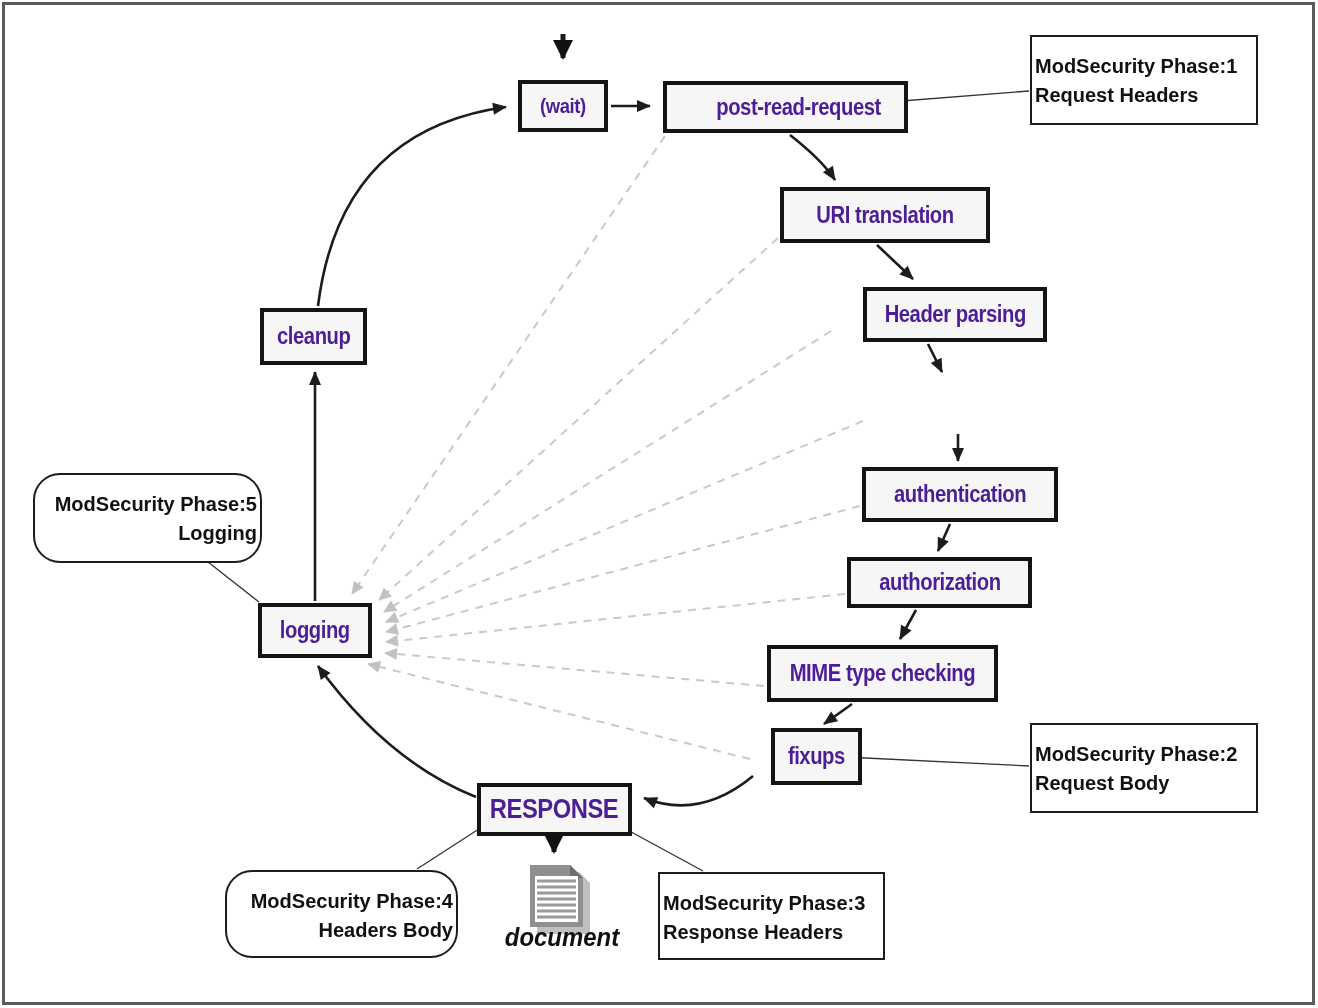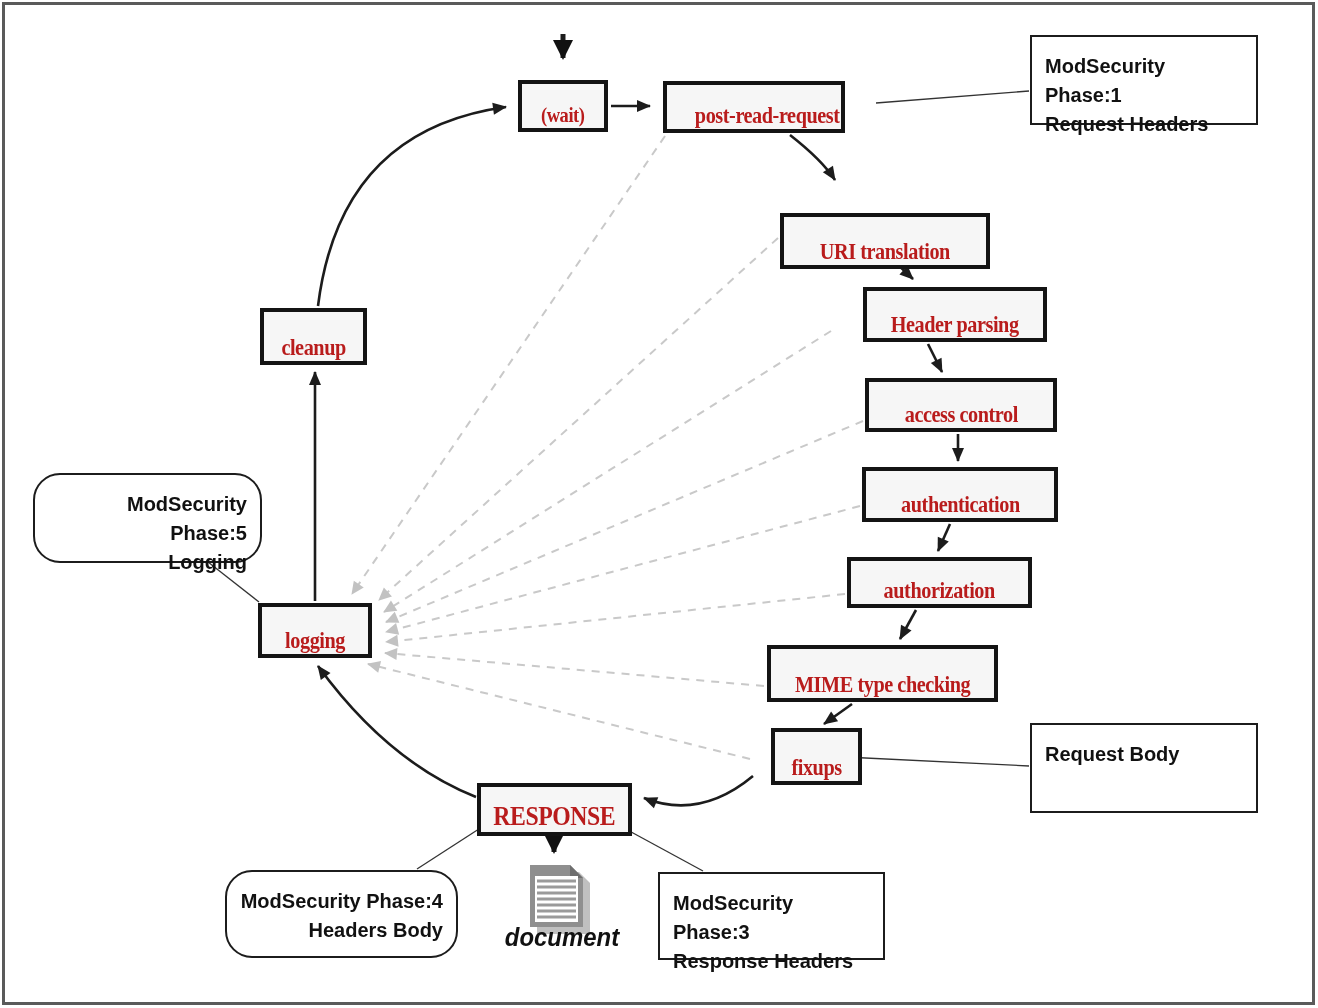--- a/index.html
+++ b/index.html
@@ -7,31 +7,31 @@
     position:relative;width:1318px;height:1008px;background:#ffffff;
     font-family:"Liberation Sans",sans-serif;overflow:hidden;
   }
   .frame{
     position:absolute;left:2px;top:2px;right:3px;bottom:3px;
     border:3px solid #5a5a5a;pointer-events:none;
   }
   svg.wires{position:absolute;left:0;top:0;width:1318px;height:1008px;}
   
   .node{
-    position:absolute;display:flex;align-items:flex-end;justify-content:center;
+    position:absolute;display:flex;align-items:center;justify-content:center;
     background:#f6f6f6;border:4px solid #141414;box-sizing:border-box;
-    color:#b91c1c;font-weight:bold;white-space:nowrap;font-family:Liberation Serif, serif;
+    color:#4c1d95;font-weight:bold;white-space:nowrap;
   }
   .node > span{display:inline-block;transform:scaleX(.88);letter-spacing:-.5px;}
   .fs21{font-size:21px;} .fs23{font-size:23px;} .fs27{font-size:27px;letter-spacing:.5px;}
   
   .callout{
     position:absolute;background:#ffffff;border:2px solid #1c1c1c;box-sizing:border-box;
     color:#111;font-weight:bold;font-size:20px;line-height:1.45;
-    padding:15px 13px;
+    padding:15px 3px;
   }
   .callout.left{text-align:left;} .callout.right{text-align:right;border-radius:27px;}
   
   .doc-label{
     position:absolute;left:492px;top:922px;width:140px;text-align:center;
     font-size:26px;font-weight:bold;font-style:italic;color:#111;
     transform:scaleX(.92);
   }
 </style>
 </head>
@@ -101,31 +101,28 @@
         <line x1="537" y1="905" x2="576" y2="905"></line>
         <line x1="537" y1="911" x2="576" y2="911"></line>
         <line x1="537" y1="917" x2="576" y2="917"></line>
       </g>
     </g>
   </svg>
 
   <div class="node fs21" style="left:518px;top:80px;width:90px;height:52px;">
       <span>(wait)</span>
     </div>
-  <div class="node fs23" style="left:663px;top:81px;width:182px;height:52px;padding-left:27px;">
+  <div class="node fs23" style="left:663px;top:81px;width:245px;height:52px;padding-left:27px;">
       <span>post-read-request</span>
     </div>
-  <div class="node fs23" style="left:780px;top:187px;width:210px;height:56px;margin-top:26px;">
+  <div class="node fs23" style="left:780px;top:187px;width:210px;height:56px;">
       <span>URI translation</span>
     </div>
   <div class="node fs23" style="left:863px;top:287px;width:184px;height:55px;">
       <span>Header parsing</span>
-    </div>
-  <div class="node fs23" style="left:865px;top:378px;width:192px;height:54px;">
-      <span>access control</span>
     </div>
   <div class="node fs23" style="left:862px;top:467px;width:196px;height:55px;">
       <span>authentication</span>
     </div>
   <div class="node fs23" style="left:847px;top:557px;width:185px;height:51px;">
       <span>authorization</span>
     </div>
   <div class="node fs23" style="left:767px;top:645px;width:231px;height:57px;">
       <span>MIME type checking</span>
     </div>
@@ -140,20 +137,21 @@
     </div>
   <div class="node fs23" style="left:260px;top:308px;width:107px;height:57px;">
       <span>cleanup</span>
     </div>
 
   <div class="callout left" style="left:1030px;top:35px;width:228px;height:90px;">
     <div>ModSecurity Phase:1</div>
     <div>Request Headers</div>
   </div>
   <div class="callout left" style="left:1030px;top:723px;width:228px;height:90px;">
+    <div>ModSecurity Phase:2</div>
     <div>Request Body</div>
   </div>
   <div class="callout left" style="left:658px;top:872px;width:227px;height:88px;">
     <div>ModSecurity Phase:3</div>
     <div>Response Headers</div>
   </div>
   <div class="callout right" style="left:225px;top:870px;width:233px;height:88px;">
     <div>ModSecurity Phase:4</div>
     <div>Headers Body</div>
   </div>

